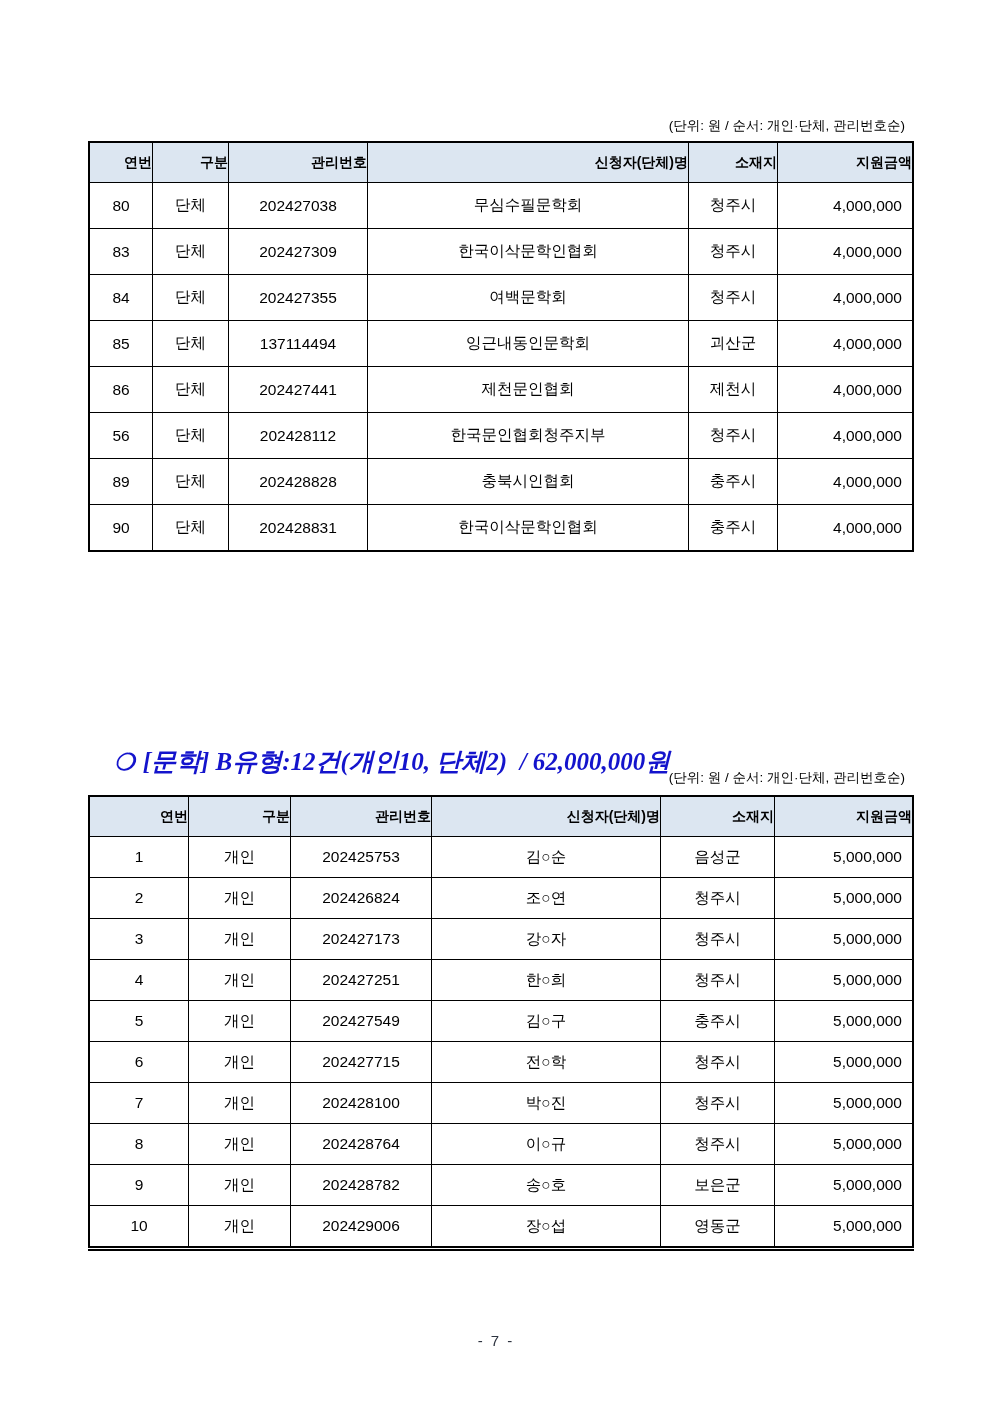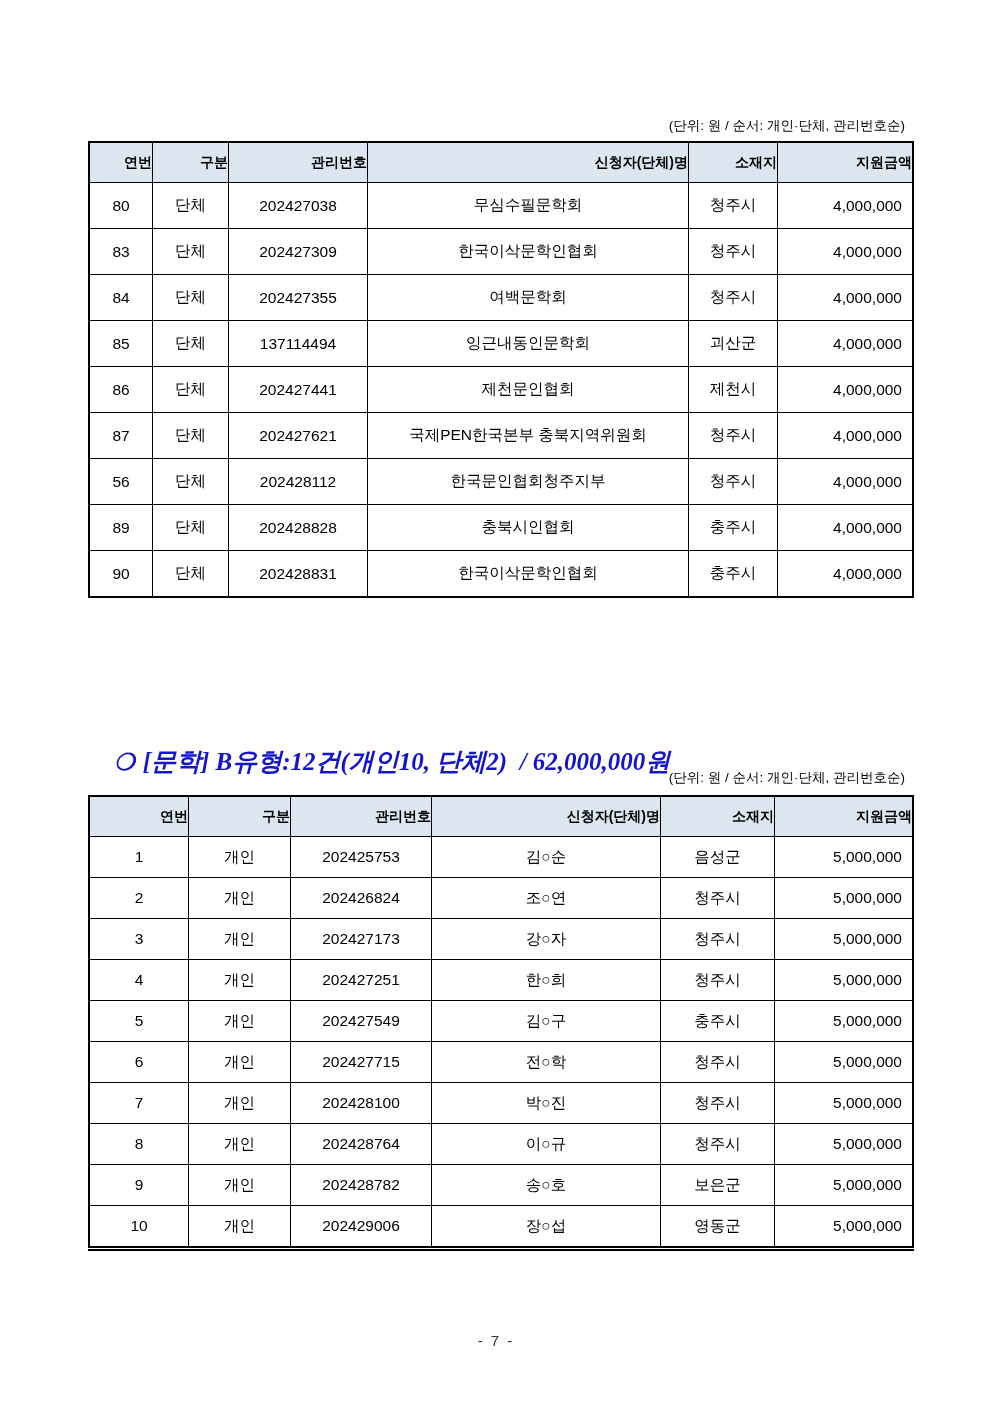--- a/index.html
+++ b/index.html
@@ -156,28 +156,20 @@
         </tr>
         <tr>
           <td>86</td>
           <td>단체</td>
           <td>202427441</td>
           <td>제천문인협회</td>
           <td>제천시</td>
           <td>4,000,000</td>
         </tr>
         <tr>
-          <td>87</td>
-          <td>단체</td>
-          <td>202427621</td>
-          <td>국제PEN한국본부 충북지역위원회</td>
-          <td>청주시</td>
-          <td>4,000,000</td>
-        </tr>
-        <tr>
           <td>56</td>
           <td>단체</td>
           <td>202428112</td>
           <td>한국문인협회청주지부</td>
           <td>청주시</td>
           <td>4,000,000</td>
         </tr>
         <tr>
           <td>89</td>
           <td>단체</td>

